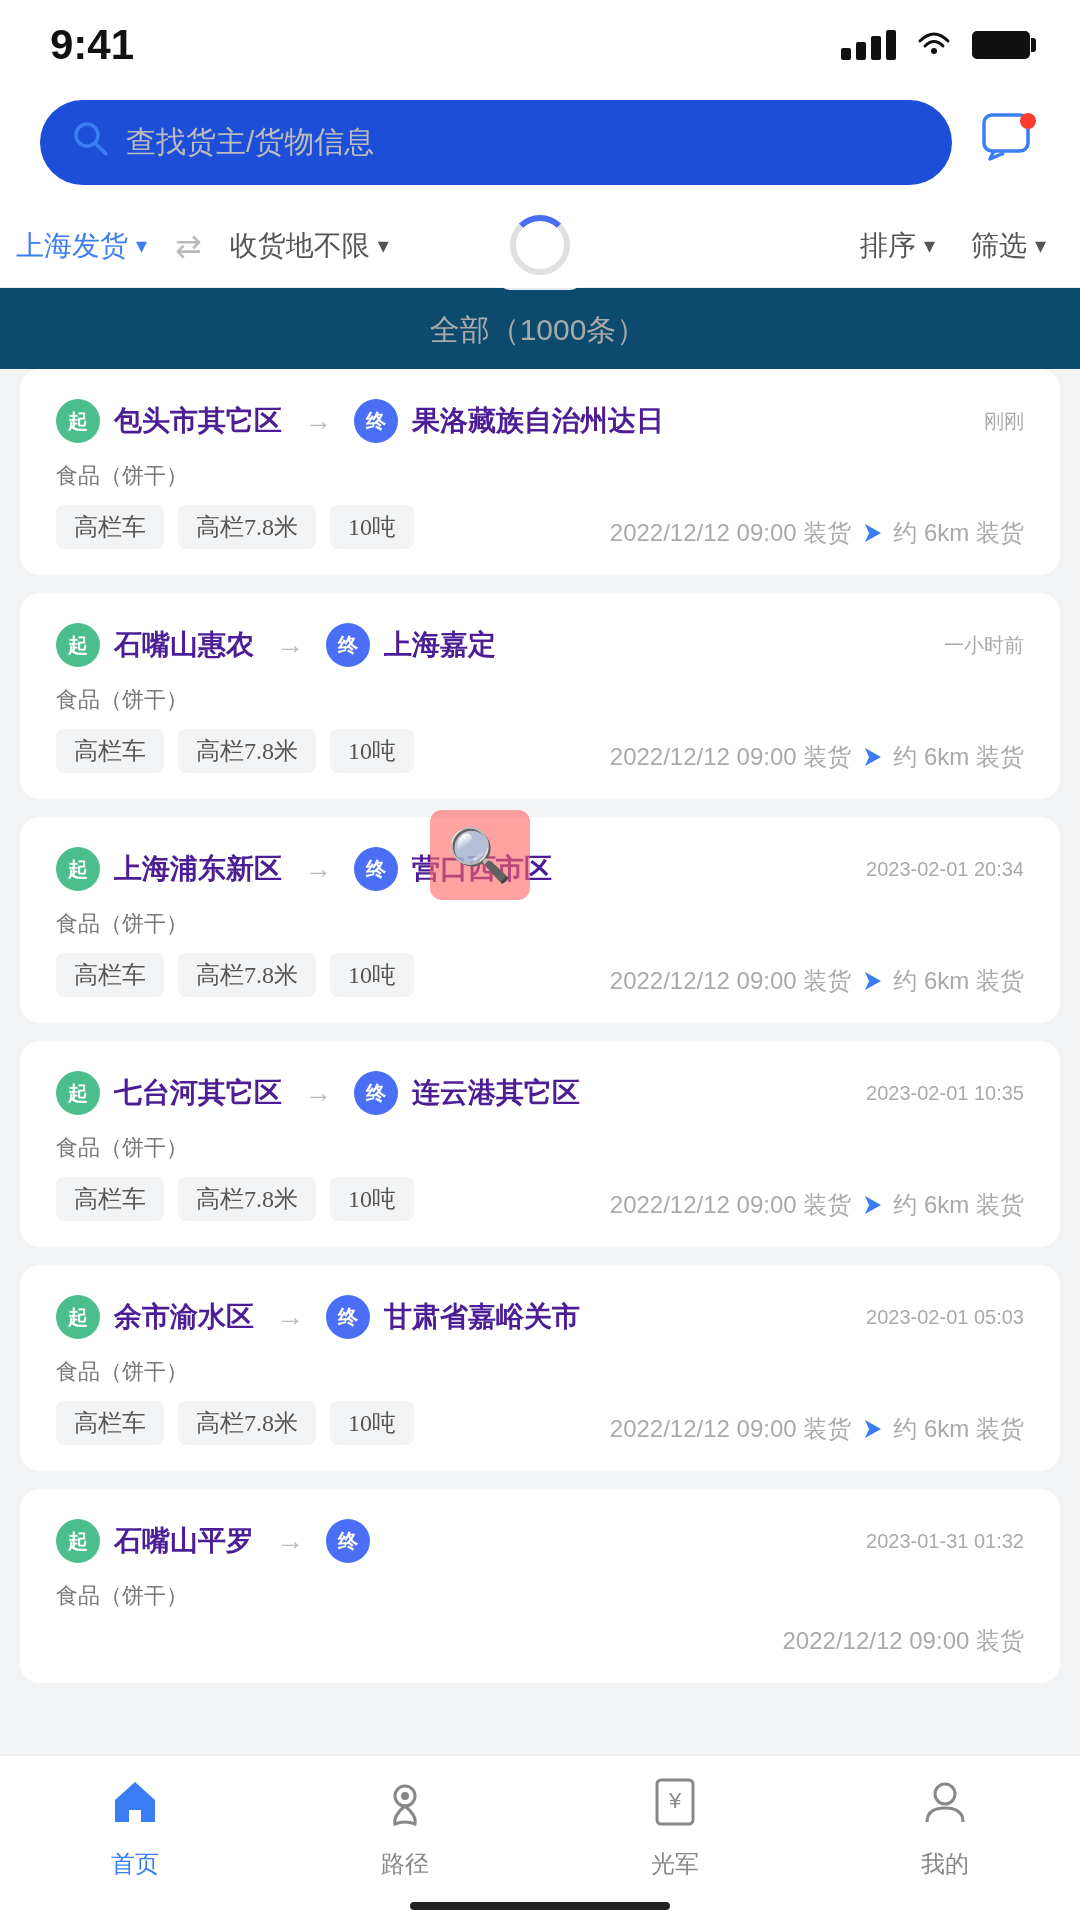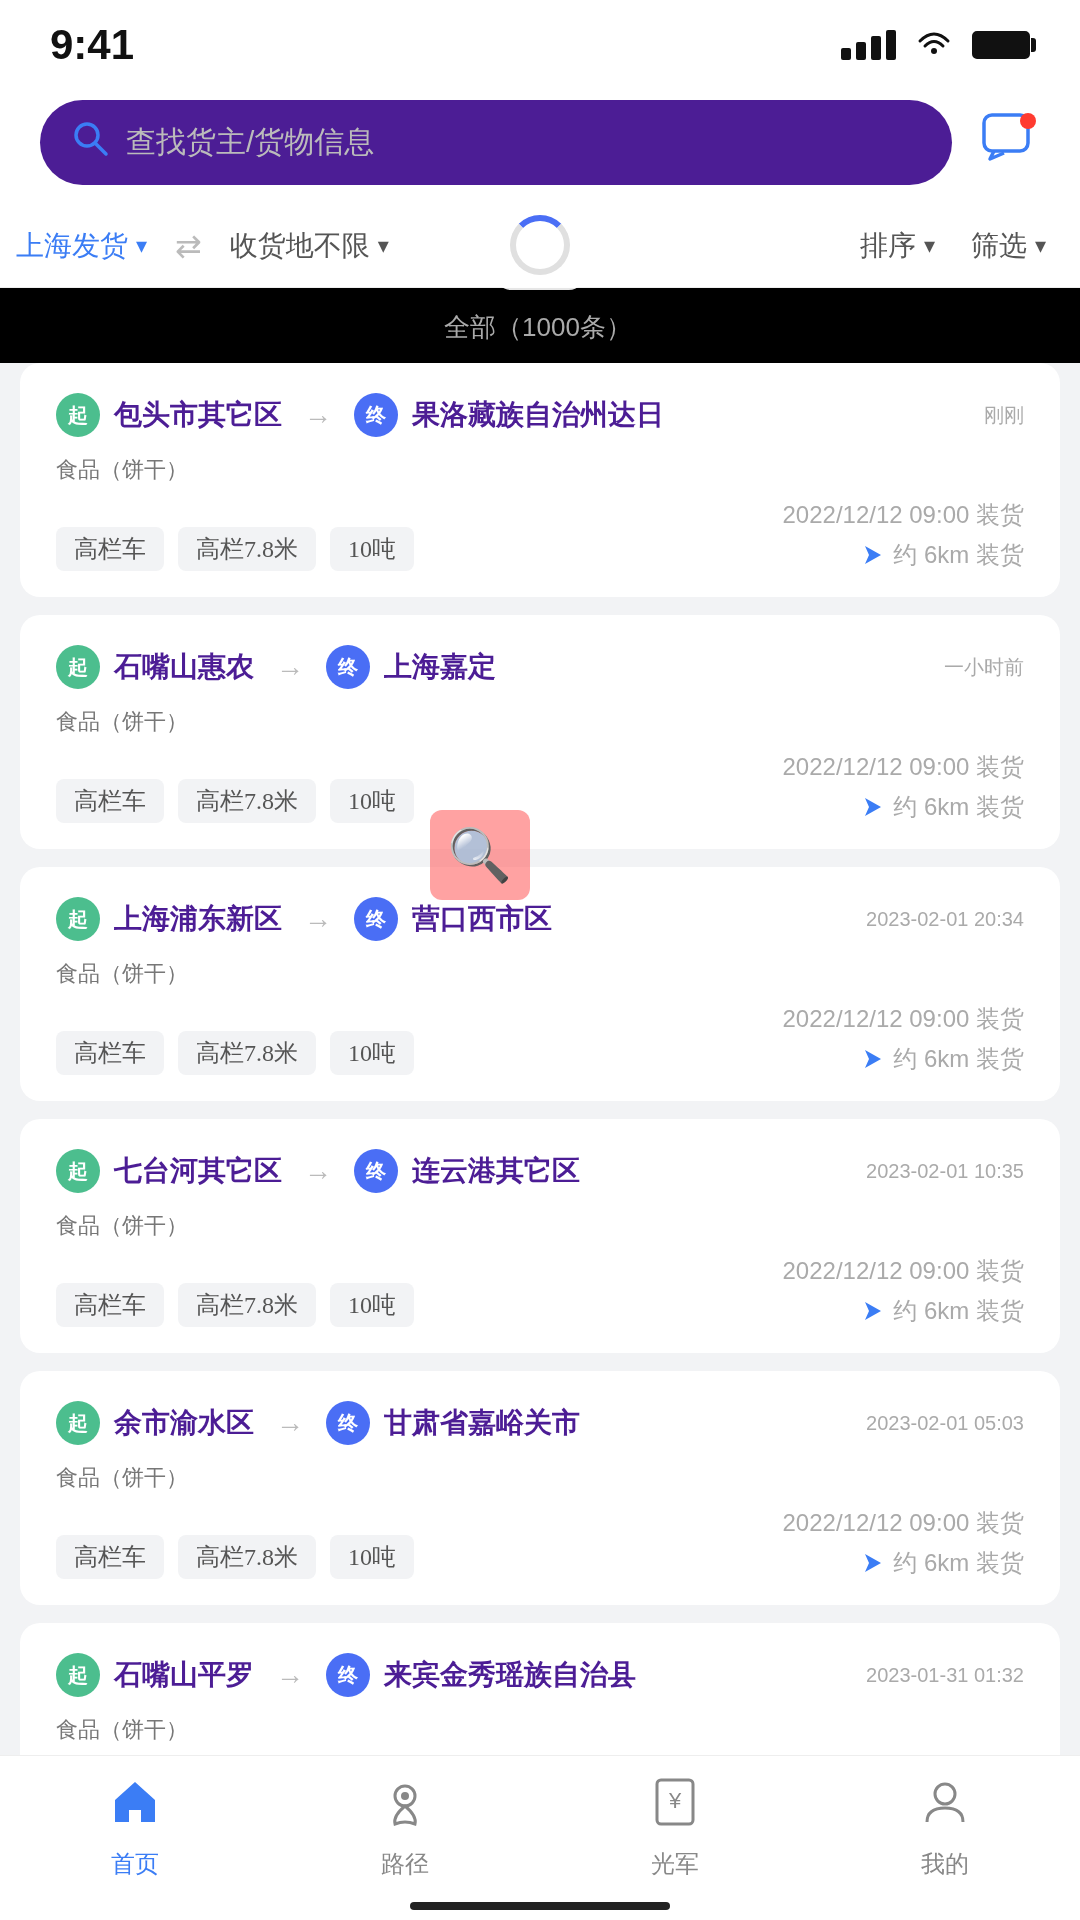--- a/index.html
+++ b/index.html
@@ -72,21 +72,21 @@
       background: #fff;
       padding: 20px 40px 20px 40px;
       display: flex;
       align-items: center;
       gap: 20px;
     }
     .search-bar {
       flex: 1;
       display: flex;
       align-items: center;
-      background: #4c1d95;
+      background: #1d4ed8;
       border-radius: 50px;
       padding: 18px 30px;
       gap: 16px;
     }
     .search-icon-svg {
       color: #3b7df5;
       font-size: 40px;
     }
     .search-placeholder {
       font-size: 30px;
@@ -145,23 +145,23 @@
     }
     .chevron-down {
       font-size: 22px;
       color: inherit;
     }
 
     
     .list-header {
       text-align: center;
       padding: 22px 4px 18px 0;
-      font-size: 26px;
+      font-size: 30px;
       color: #aaa;
-      background: #000000;
+      background: #0c4a6e;
     }
 
     
     .cards-container {
       padding: 0 0 180px 0;
       display: flex;
       flex-direction: column;
       gap: 18px;
       background: #f2f3f5;
     }
@@ -233,21 +233,21 @@
     }
     .tag {
       font-size: 24px;
       color: #555;
       background: #f2f3f5;
       border-radius: 8px;
       padding: 6px 18px;
     }
     .card-meta-right {
       display: flex;
-      flex-direction: column;
+      flex-direction: row;
       align-items: flex-end;
       gap: 8px;
     }
     .card-date {
       font-size: 24px;
       color: #aaa;
     }
     .card-location {
       display: flex;
       align-items: center;
@@ -570,21 +570,20 @@
         </div>
       </div>
     </div>
     <div class="card">
       <div class="card-top">
         <div class="card-route">
           <div class="route-dot dot-green">起</div>
           <span class="route-city">石嘴山平罗</span>
           <span class="route-arrow">→</span>
           <div class="route-dot dot-blue">终</div>
-          <span class="route-city">来宾金秀瑶族自治县</span>
         </div>
         <span class="card-time">2023-01-31 01:32</span>
       </div>
       <div class="card-goods">食品（饼干）</div>
       <div class="card-bottom">
         <div class="card-tags"></div>
         <div class="card-meta-right">
           <span class="card-date">2022/12/12  09:00 装货</span>
 
         </div>

